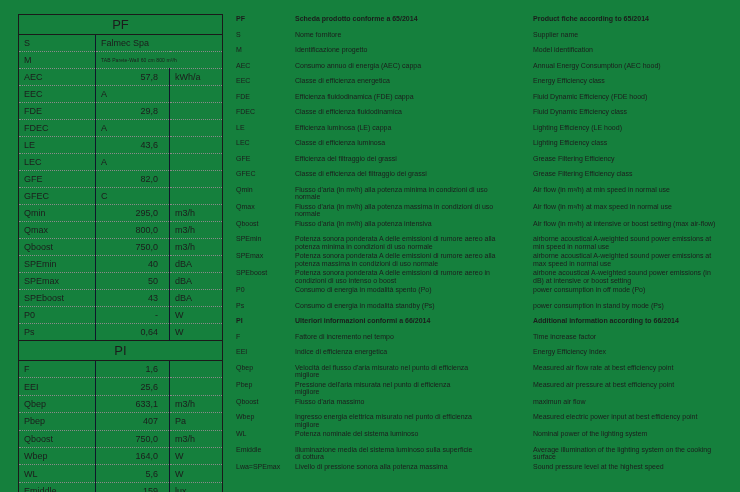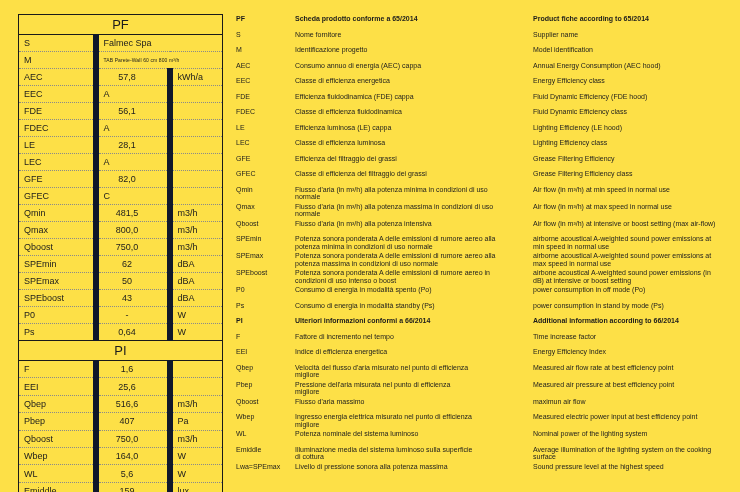--- a/index.html
+++ b/index.html
@@ -6,21 +6,21 @@
     margin: 0; padding: 0;
     width: 740px; height: 492px;
     background: #ffffff;
     overflow: hidden;
     font-family: "Liberation Sans", "DejaVu Sans", sans-serif;
     color: #1c1c1c;
   }
   #page {
     position: relative;
     width: 740px; height: 492px;
-    background: #fde047;
+    background: #15803d;
   }
 
   
   #product-table {
     position: absolute;
     left: 18px; top: 14px;
     width: 204px;
     border-collapse: collapse;
     table-layout: fixed;
     border: 1.5px solid #1a1a1a;
@@ -42,22 +42,22 @@
   #product-table td {
     height: 16px;
     font-size: 9px;
     vertical-align: middle;
     padding: 0 0 0 5px;
     white-space: nowrap;
     overflow: hidden;
   }
   #product-table tr.pi-row td { height: 16.4px; }
   #product-table tr.data + tr.data td { border-top: 1px dotted #8a8a8a; }
-  #product-table td.value, #product-table td.unit { border-left: 6px solid #0f172a; margin-left: 8px; }
-  #product-table td.value.num { text-align: center; padding: 0 11px 0 0; }
+  #product-table td.value, #product-table td.unit { border-left: 1px solid #0f172a; margin-left: 8px; }
+  #product-table td.value.num { text-align: right; padding: 0 11px 0 0; }
   #product-table td.value.small { font-size: 5px; letter-spacing: 0.1px; }
 
   
   #descriptions {
     position: absolute;
     left: 236px; top: 15px;
     width: 502px;
   }
   .rrow {
     display: grid;
@@ -101,66 +101,66 @@
           <td class="value num">57,8</td>
           <td class="unit">kWh/a</td>
         </tr>
         <tr class="data">
           <td class="code">EEC</td>
           <td class="value">A</td>
           <td class="unit"></td>
         </tr>
         <tr class="data">
           <td class="code">FDE</td>
-          <td class="value num">56,1</td>
+          <td class="value num">29,8</td>
           <td class="unit"></td>
         </tr>
         <tr class="data">
           <td class="code">FDEC</td>
           <td class="value">A</td>
           <td class="unit"></td>
         </tr>
         <tr class="data">
           <td class="code">LE</td>
-          <td class="value num">28,1</td>
+          <td class="value num">43,6</td>
           <td class="unit"></td>
         </tr>
         <tr class="data">
           <td class="code">LEC</td>
           <td class="value">A</td>
           <td class="unit"></td>
         </tr>
         <tr class="data">
           <td class="code">GFE</td>
           <td class="value num">82,0</td>
           <td class="unit"></td>
         </tr>
         <tr class="data">
           <td class="code">GFEC</td>
           <td class="value">C</td>
           <td class="unit"></td>
         </tr>
         <tr class="data">
           <td class="code">Qmin</td>
-          <td class="value num">481,5</td>
+          <td class="value num">295,0</td>
           <td class="unit">m3/h</td>
         </tr>
         <tr class="data">
           <td class="code">Qmax</td>
           <td class="value num">800,0</td>
           <td class="unit">m3/h</td>
         </tr>
         <tr class="data">
           <td class="code">Qboost</td>
           <td class="value num">750,0</td>
           <td class="unit">m3/h</td>
         </tr>
         <tr class="data">
           <td class="code">SPEmin</td>
-          <td class="value num">62</td>
+          <td class="value num">40</td>
           <td class="unit">dBA</td>
         </tr>
         <tr class="data">
           <td class="code">SPEmax</td>
           <td class="value num">50</td>
           <td class="unit">dBA</td>
         </tr>
         <tr class="data">
           <td class="code">SPEboost</td>
           <td class="value num">43</td>
@@ -184,21 +184,21 @@
           <td class="value num">1,6</td>
           <td class="unit"></td>
         </tr>
         <tr class="data pi-row">
           <td class="code">EEI</td>
           <td class="value num">25,6</td>
           <td class="unit"></td>
         </tr>
         <tr class="data pi-row">
           <td class="code">Qbep</td>
-          <td class="value num">516,6</td>
+          <td class="value num">633,1</td>
           <td class="unit">m3/h</td>
         </tr>
         <tr class="data pi-row">
           <td class="code">Pbep</td>
           <td class="value num">407</td>
           <td class="unit">Pa</td>
         </tr>
         <tr class="data pi-row">
           <td class="code">Qboost</td>
           <td class="value num">750,0</td>

